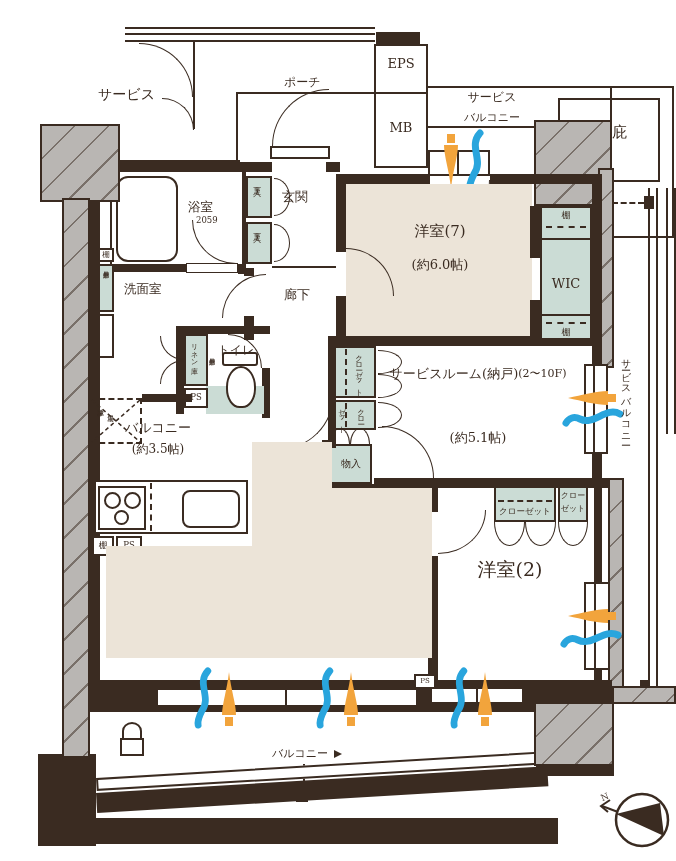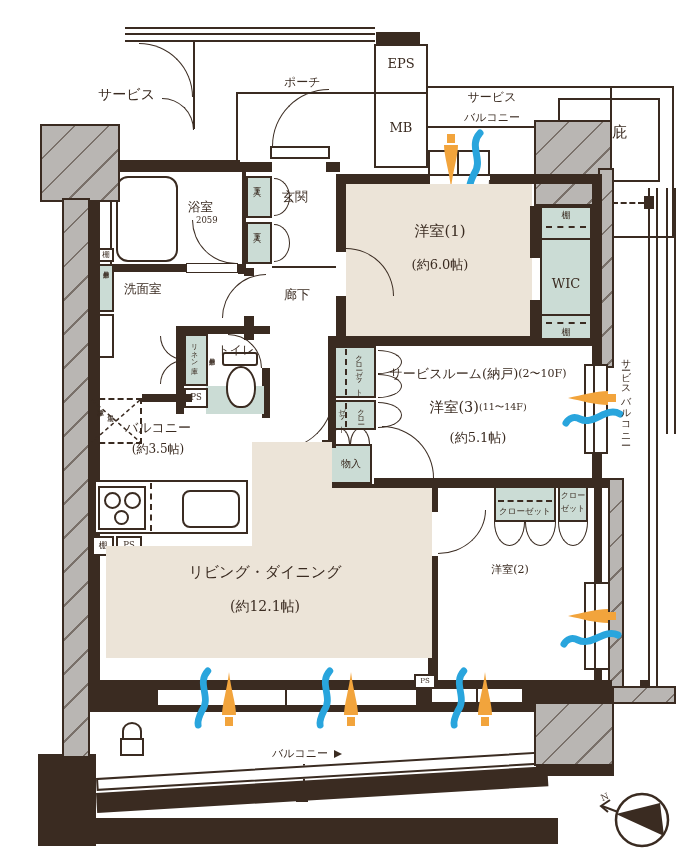--- a/index.html
+++ b/index.html
@@ -87,21 +87,21 @@
   </svg>
 
   <div class="beige" style="left:346px;top:184px;width:186px;height:152px"></div>
   <div class="wall" style="left:336px;top:174px;width:94px;height:10px"></div>
   <div class="wall" style="left:490px;top:174px;width:102px;height:10px"></div>
   <div class="wall" style="left:336px;top:184px;width:10px;height:68px"></div>
   <div class="wall" style="left:336px;top:296px;width:10px;height:50px"></div>
   <div class="arc arc-tr" style="left:346px;top:248px;width:48px;height:48px"></div>
   <div class="wall" style="left:592px;top:174px;width:10px;height:180px"></div>
   <div class="wall" style="left:336px;top:336px;width:266px;height:10px"></div>
-  <div class="lbl ctr" style="left:380px;top:222px;width:120px;height:20px;font-size:15px">洋室(1)</div>
+  <div class="lbl ctr" style="left:380px;top:222px;width:120px;height:20px;font-size:15px">洋室(7)</div>
   <div class="lbl ctr" style="left:380px;top:256px;width:120px;height:18px;font-size:13px">(約6.0帖)</div>
 
   <div class="green" style="left:540px;top:206px;width:52px;height:134px"></div>
   <div class="lbl ctr" style="left:540px;top:209px;width:52px;height:12px;font-size:9px">棚</div>
   <div class="dash-h" style="left:546px;top:226px;width:40px;height:0"></div>
   <div class="wall" style="left:540px;top:238px;width:52px;height:2px"></div>
   <div class="lbl ctr" style="left:540px;top:276px;width:52px;height:16px;font-size:13px">WIC</div>
   <div class="wall" style="left:540px;top:314px;width:52px;height:2px"></div>
   <div class="dash-h" style="left:546px;top:322px;width:40px;height:0"></div>
   <div class="lbl ctr" style="left:540px;top:326px;width:52px;height:12px;font-size:9px">棚</div>
@@ -175,24 +175,20 @@
   <div class="dash-v" style="left:345px;top:403px;width:0;height:24px"></div>
   <div class="lbl v" style="left:356px;top:403px;font-size:7.5px;letter-spacing:0">クロー</div>
   <div class="lbl v" style="left:337px;top:403px;font-size:7.5px;letter-spacing:0">ゼット</div>
   <div class="arc half-r" style="left:378px;top:350px;width:24px;height:24px"></div>
   <div class="arc half-r" style="left:378px;top:374px;width:24px;height:24px"></div>
   <div class="arc half-r" style="left:378px;top:402px;width:24px;height:26px"></div>
 
   <div class="lbl ctr" style="left:370px;top:366px;width:216px;height:16px;font-size:13px">
     <span>サービスルーム(納戸)</span>
       <span style="font-size:11px">(2〜10F)</span>
-  </div>
-  <div class="lbl ctr" style="left:370px;top:398px;width:216px;height:18px;font-size:14.5px">
-    <span>洋室(3)</span>
-      <span style="font-size:9.5px">(11〜14F)</span>
   </div>
   <div class="lbl ctr" style="left:370px;top:430px;width:216px;height:16px;font-size:13px">(約5.1帖)</div>
   <div class="arc arc-tr" style="left:382px;top:426px;width:52px;height:52px"></div>
   <div class="wall" style="left:374px;top:478px;width:236px;height:10px"></div>
   <div class="wall" style="left:592px;top:346px;width:10px;height:20px"></div>
   <div class="outline" style="left:584px;top:364px;width:24px;height:90px"></div>
   <div class="wall" style="left:593px;top:366px;width:1.5px;height:86px"></div>
   <div class="wall" style="left:592px;top:452px;width:10px;height:28px"></div>
   <svg style="left:566px;top:388px" width="52" height="20" viewBox="0 0 52 20">
     <rect x="42" y="6" width="8" height="8" fill="var(--orange)"></rect>
@@ -208,21 +204,21 @@
   <div class="arc arc-br" style="left:438px;top:510px;width:48px;height:44px"></div>
   <div class="green" style="left:494px;top:486px;width:62px;height:36px"></div>
   <div class="dash-h" style="left:498px;top:500px;width:54px;height:0"></div>
   <div class="lbl ctr" style="left:494px;top:505px;width:62px;height:13px;font-size:8.5px">クローゼット</div>
   <div class="green" style="left:558px;top:486px;width:30px;height:36px"></div>
   <div class="lbl ctr" style="left:558px;top:490px;width:30px;height:11px;font-size:8px">クロー</div>
   <div class="lbl ctr" style="left:558px;top:503px;width:30px;height:11px;font-size:8px">ゼット</div>
   <div class="arc half-d" style="left:494px;top:522px;width:31px;height:24px"></div>
   <div class="arc half-d" style="left:525px;top:522px;width:31px;height:24px"></div>
   <div class="arc half-d" style="left:558px;top:522px;width:30px;height:24px"></div>
-  <div class="lbl ctr" style="left:430px;top:560px;width:160px;height:20px;font-size:11px">洋室(2)</div>
+  <div class="lbl ctr" style="left:430px;top:560px;width:160px;height:20px;font-size:19px">洋室(2)</div>
   <div class="wall" style="left:594px;top:488px;width:8px;height:94px"></div>
   <div class="outline" style="left:584px;top:582px;width:26px;height:88px"></div>
   <div class="wall" style="left:594px;top:584px;width:1.5px;height:84px"></div>
   <div class="wall" style="left:594px;top:670px;width:8px;height:14px"></div>
   <div class="gray hatch" style="left:608px;top:478px;width:16px;height:214px"></div>
   <svg style="left:566px;top:606px" width="52" height="20" viewBox="0 0 52 20">
     <rect x="42" y="6" width="8" height="8" fill="var(--orange)"></rect>
     <path d="M42 3 C30 3 16 7 2 10 C16 13 30 17 42 17 Z" fill="var(--orange)"></path>
   </svg>
   <svg style="left:562px;top:628px" width="58" height="28" viewBox="0 0 58 28">
@@ -247,22 +243,20 @@
   <div class="dash-v" style="left:150px;top:483px;width:0;height:48px"></div>
   <div class="noline" style="left:182px;top:490px;width:58px;height:38px;border-width:2.5px;border-radius:8px"></div>
   <div class="outline" style="left:92px;top:536px;width:22px;height:20px"></div>
   <div class="lbl ctr" style="left:92px;top:539px;width:22px;height:14px;font-size:8.5px">棚</div>
   <div class="outline" style="left:116px;top:536px;width:26px;height:20px"></div>
   <div class="lbl ctr" style="left:116px;top:539px;width:26px;height:14px;font-size:8.5px">PS</div>
 
   <div class="beige" style="left:252px;top:442px;width:80px;height:104px"></div>
   <div class="beige" style="left:332px;top:488px;width:100px;height:58px"></div>
   <div class="beige" style="left:106px;top:546px;width:326px;height:112px"></div>
-  <div class="lbl ctr" style="left:150px;top:562px;width:230px;height:22px;font-size:15px">リビング・ダイニング</div>
-  <div class="lbl ctr" style="left:150px;top:596px;width:230px;height:20px;font-size:14px">(約12.1帖)</div>
 
   <div class="wall" style="left:88px;top:680px;width:524px;height:32px"></div>
   <div class="outline" style="left:156px;top:688px;width:262px;height:19px"></div>
   <div class="wall" style="left:285px;top:690px;width:2px;height:15px"></div>
   <div class="outline" style="left:430px;top:687px;width:94px;height:17px"></div>
   <div class="wall" style="left:476px;top:689px;width:2px;height:13px"></div>
   <div class="outline" style="left:414px;top:674px;width:22px;height:15px"></div>
   <div class="lbl ctr" style="left:414px;top:675px;width:22px;height:12px;font-size:7px">PS</div>
 
   <svg style="left:192px;top:668px" width="22" height="60" viewBox="0 0 22 62">

